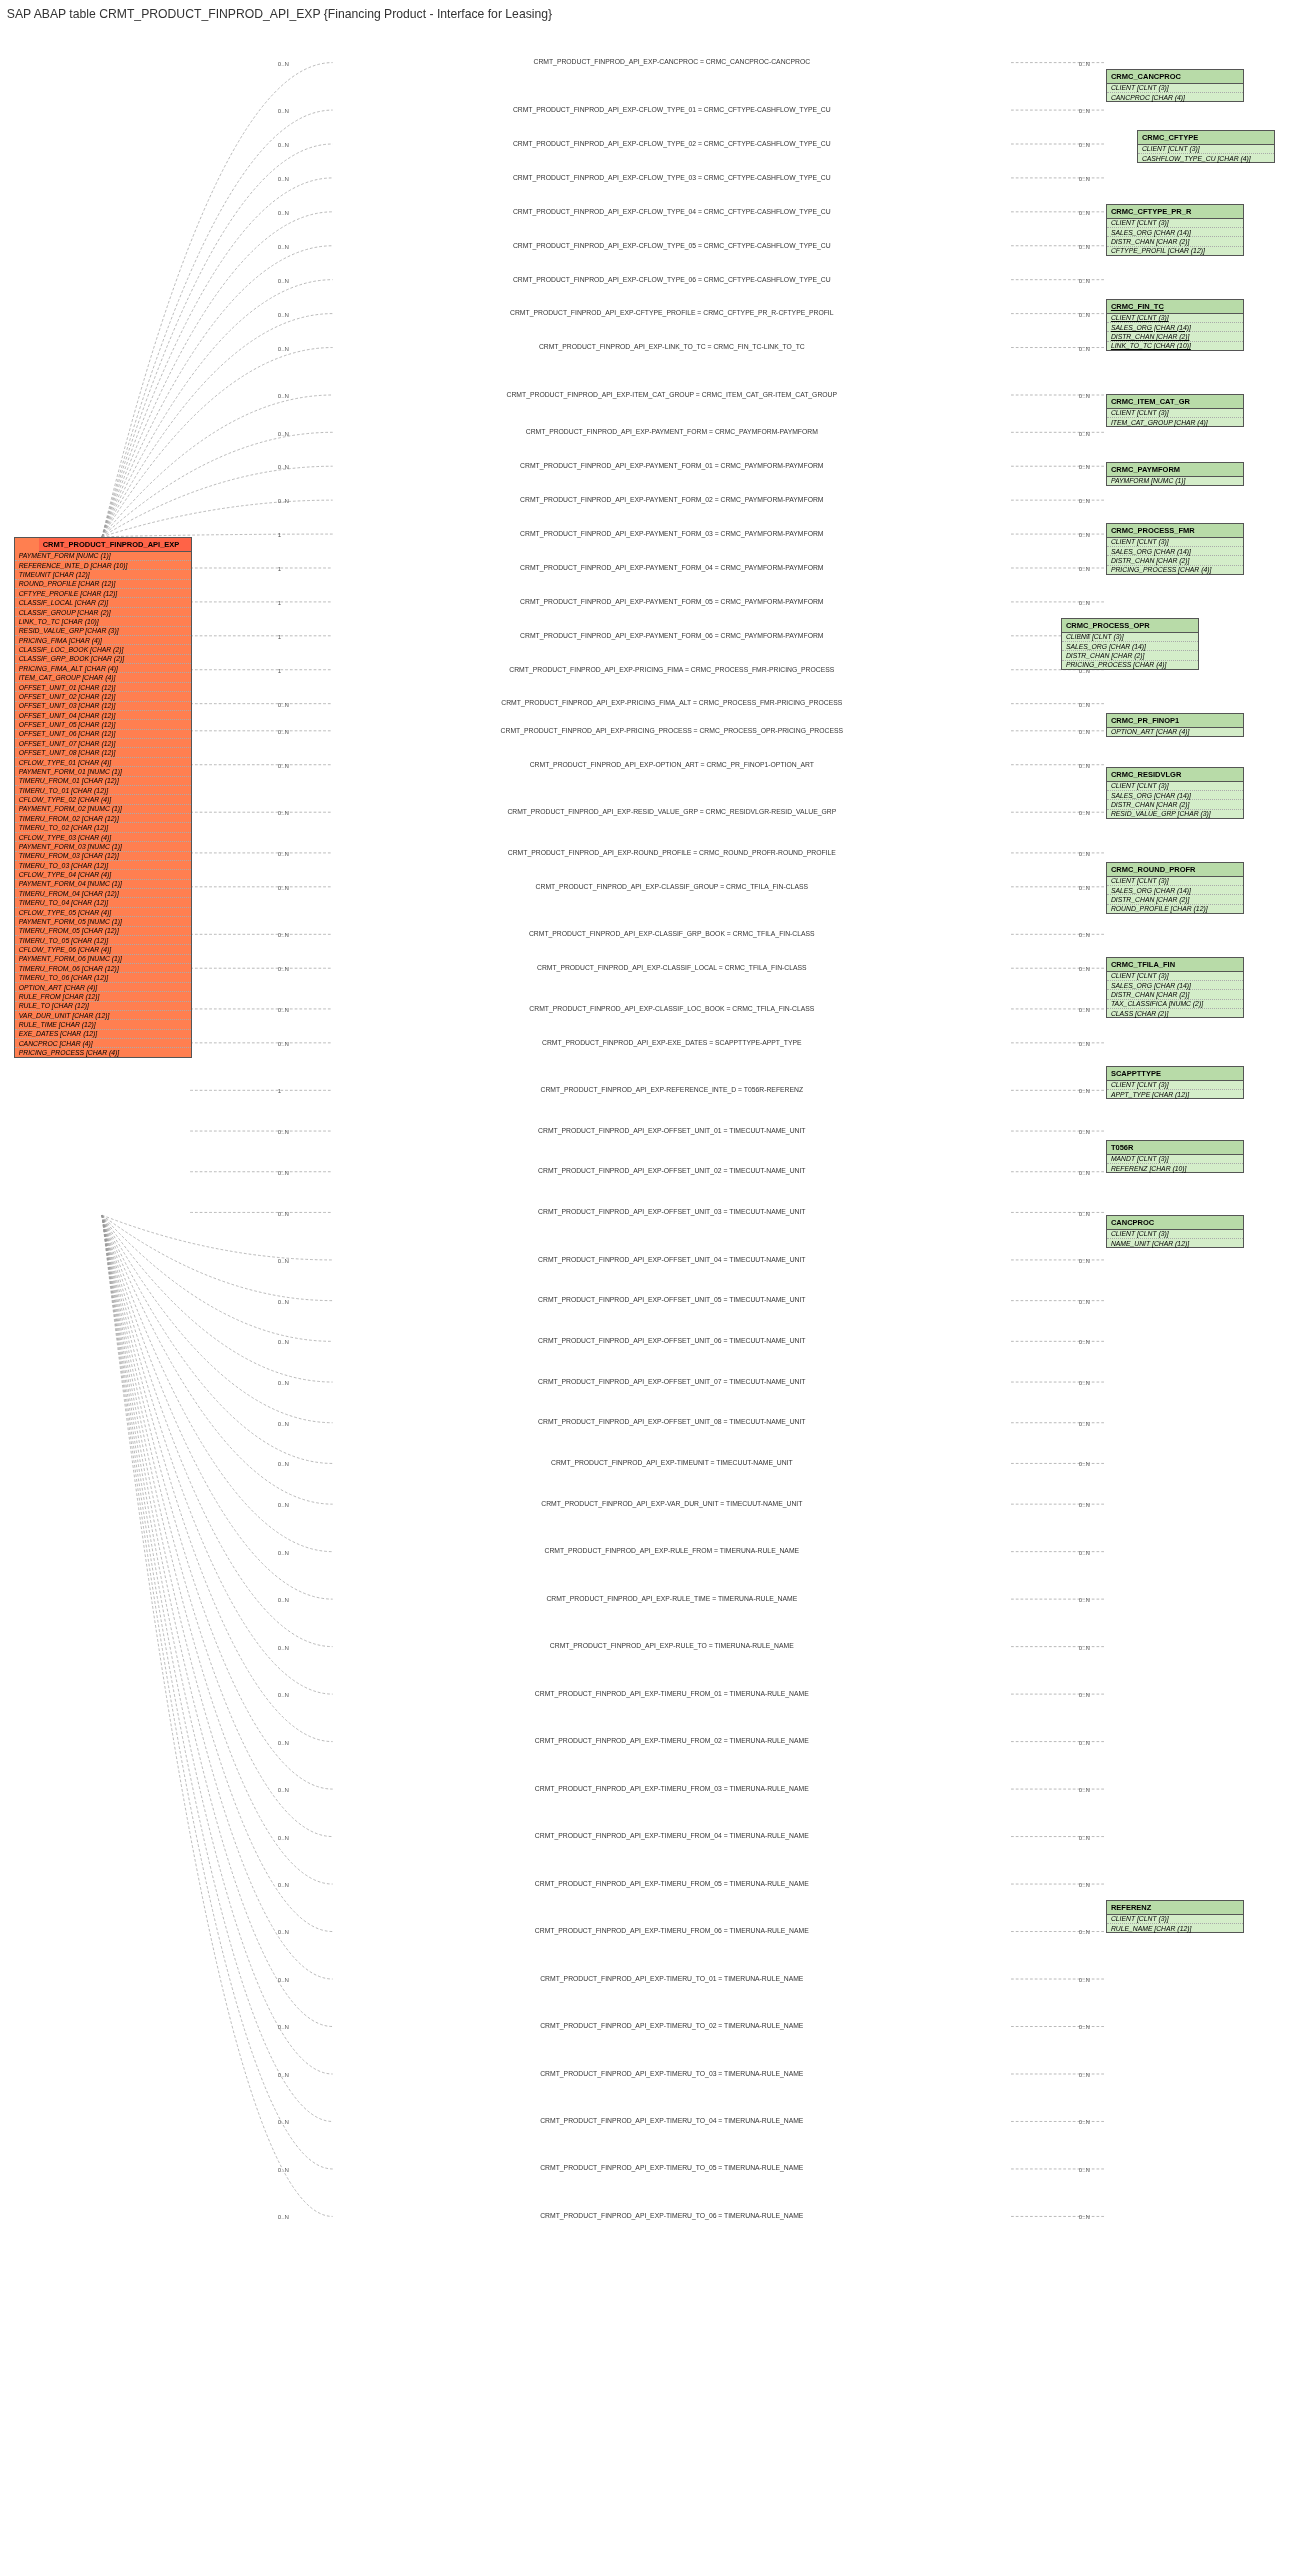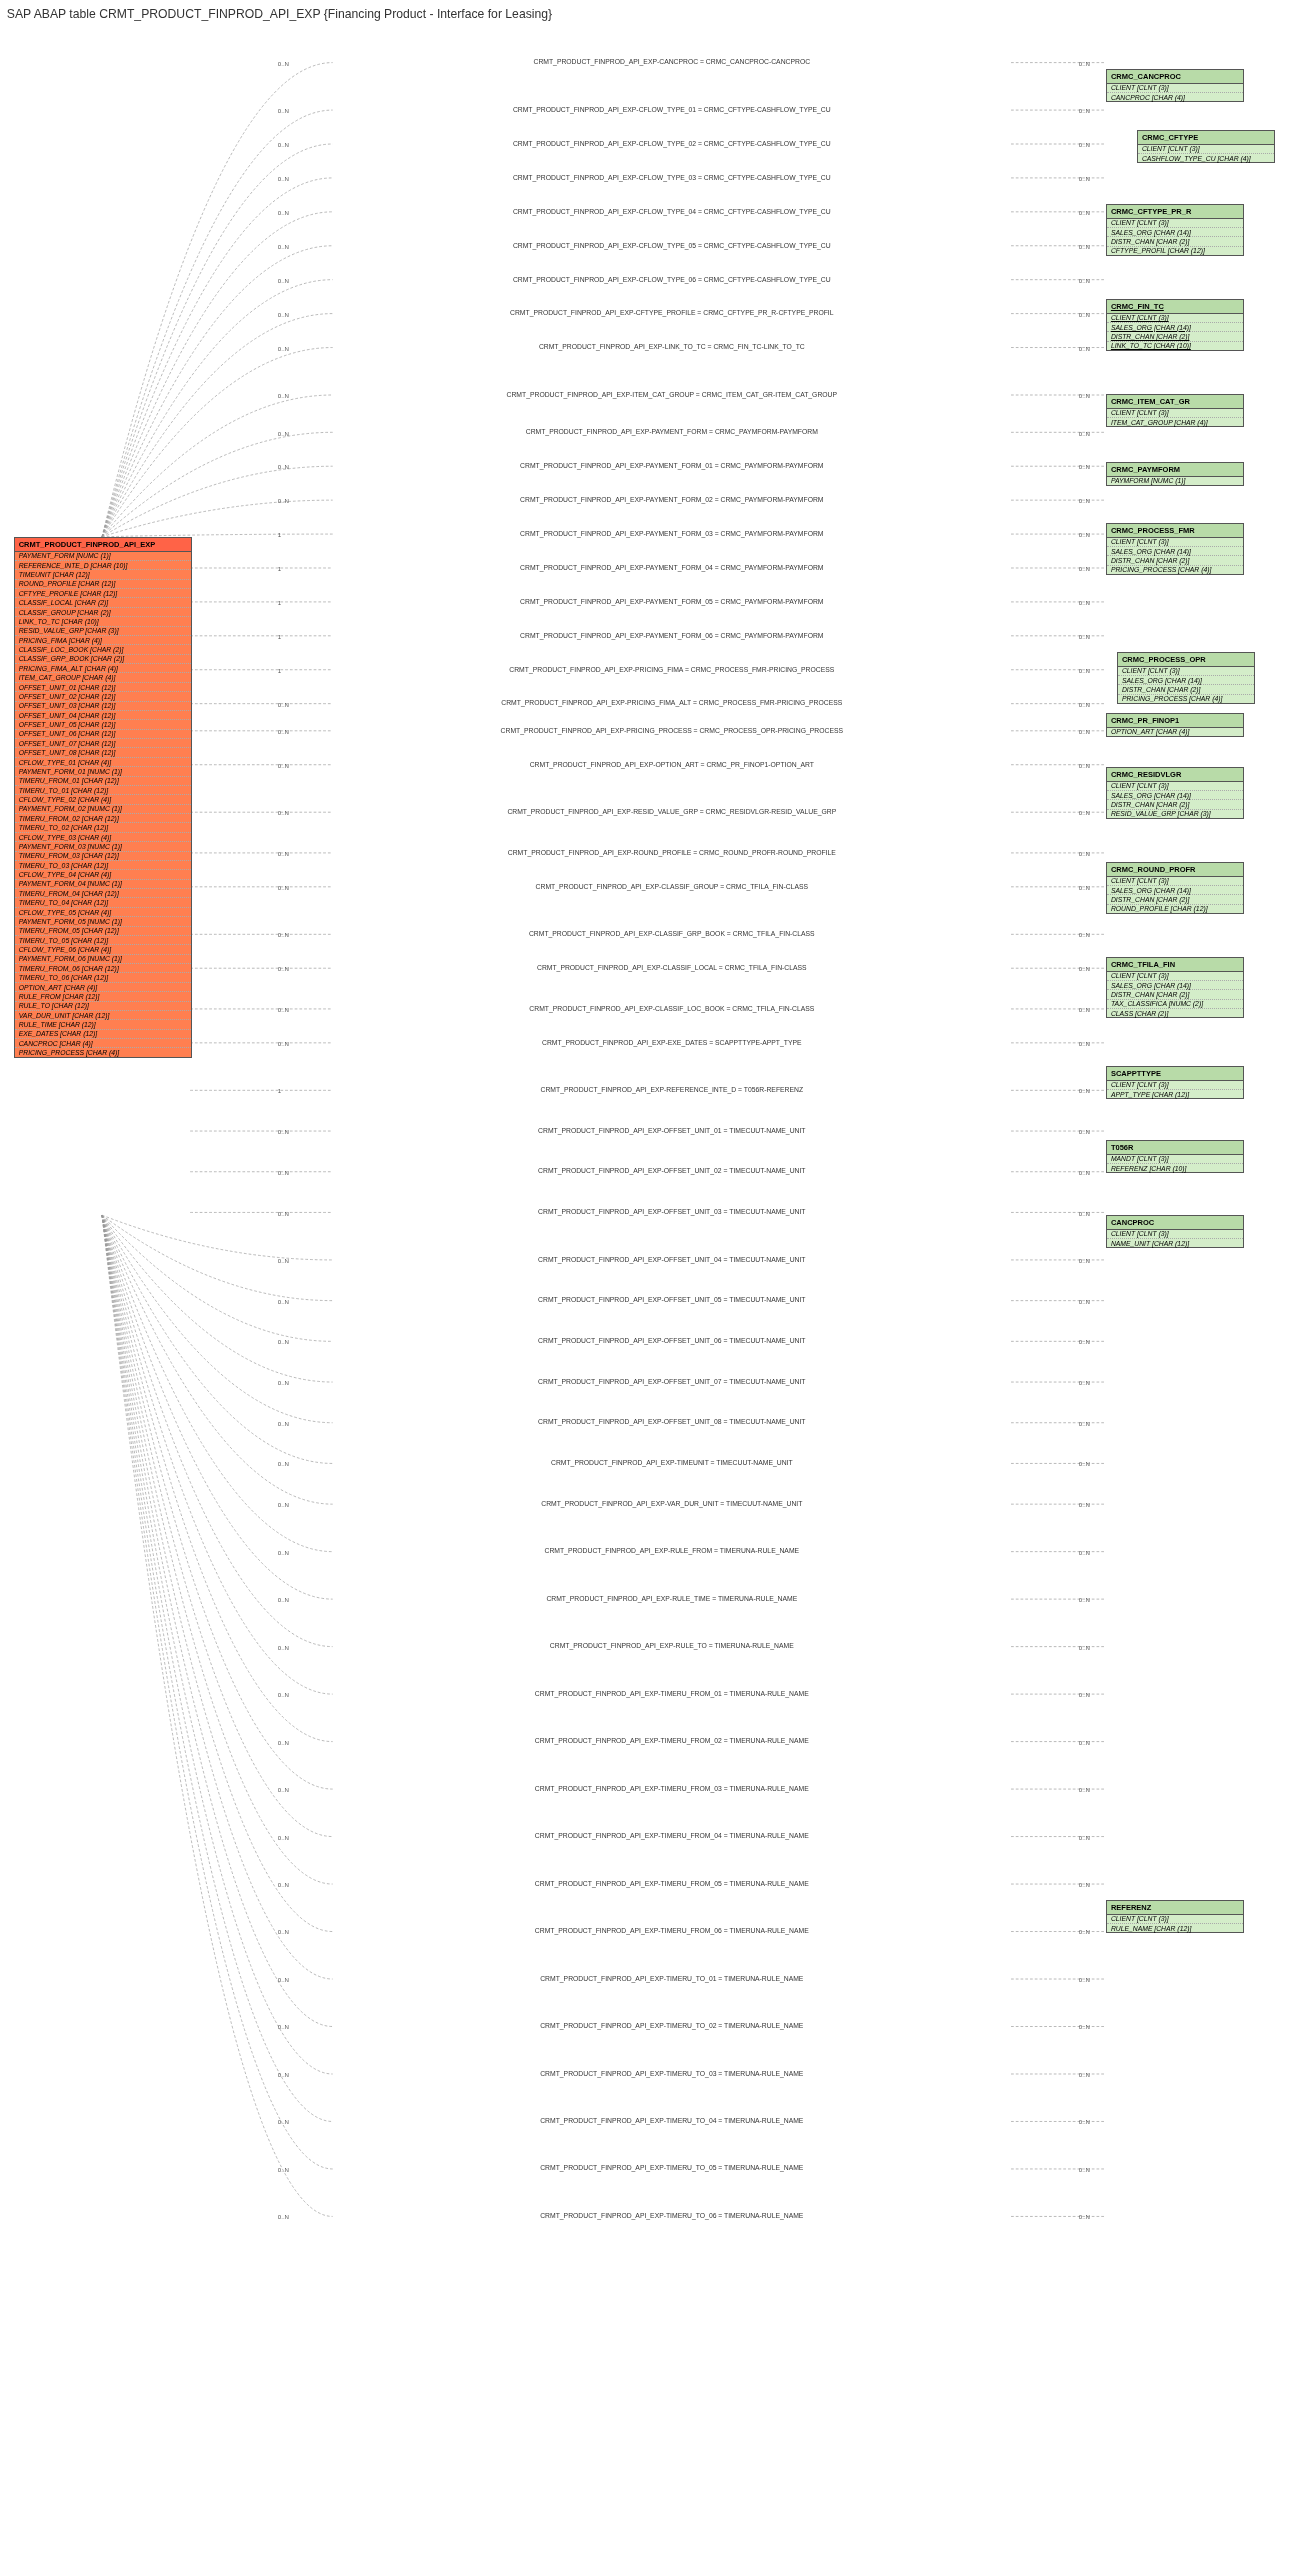--- a/index.html
+++ b/index.html
@@ -32,20 +32,21 @@
   }
   .entity-header {
     background: #b8dba8;
     border-bottom: 0.7px solid #555;
     padding: 2px 4.1px;
     font-weight: bold;
     font-size: 7.5px;
   }
   .entity-box.main .entity-header {
     background: #ff6347;
+    margin-left: 24px;
   }
   .entity-field {
     padding: 0.7px 4.1px;
     border-bottom: 0.7px dotted #aaa;
     font-style: italic;
     white-space: nowrap;
   }
   .entity-field:last-child {
     border-bottom: none;
   }
@@ -282,21 +283,21 @@
         <div class="entity-header">CRMC_PAYMFORM</div>
         <div class="entity-field">PAYMFORM [NUMC (1)]</div>
       </div>
       <div class="entity-box" style="left: 1099px; top: 495px; width: 136px;">
         <div class="entity-header">CRMC_PROCESS_FMR</div>
         <div class="entity-field">CLIENT [CLNT (3)]</div>
         <div class="entity-field">SALES_ORG [CHAR (14)]</div>
         <div class="entity-field">DISTR_CHAN [CHAR (2)]</div>
         <div class="entity-field">PRICING_PROCESS [CHAR (4)]</div>
       </div>
-      <div class="entity-box" style="left: 1110px; top: 590px; width: 136px; margin-top: 34px;">
+      <div class="entity-box" style="left: 1054px; top: 590px; width: 136px;">
         <div class="entity-header">CRMC_PROCESS_OPR</div>
         <div class="entity-field">CLIENT [CLNT (3)]</div>
         <div class="entity-field">SALES_ORG [CHAR (14)]</div>
         <div class="entity-field">DISTR_CHAN [CHAR (2)]</div>
         <div class="entity-field">PRICING_PROCESS [CHAR (4)]</div>
       </div>
       <div class="entity-box" style="left: 1099px; top: 685px; width: 136px;">
         <div class="entity-header">CRMC_PR_FINOP1</div>
         <div class="entity-field">OPTION_ART [CHAR (4)]</div>
       </div>

